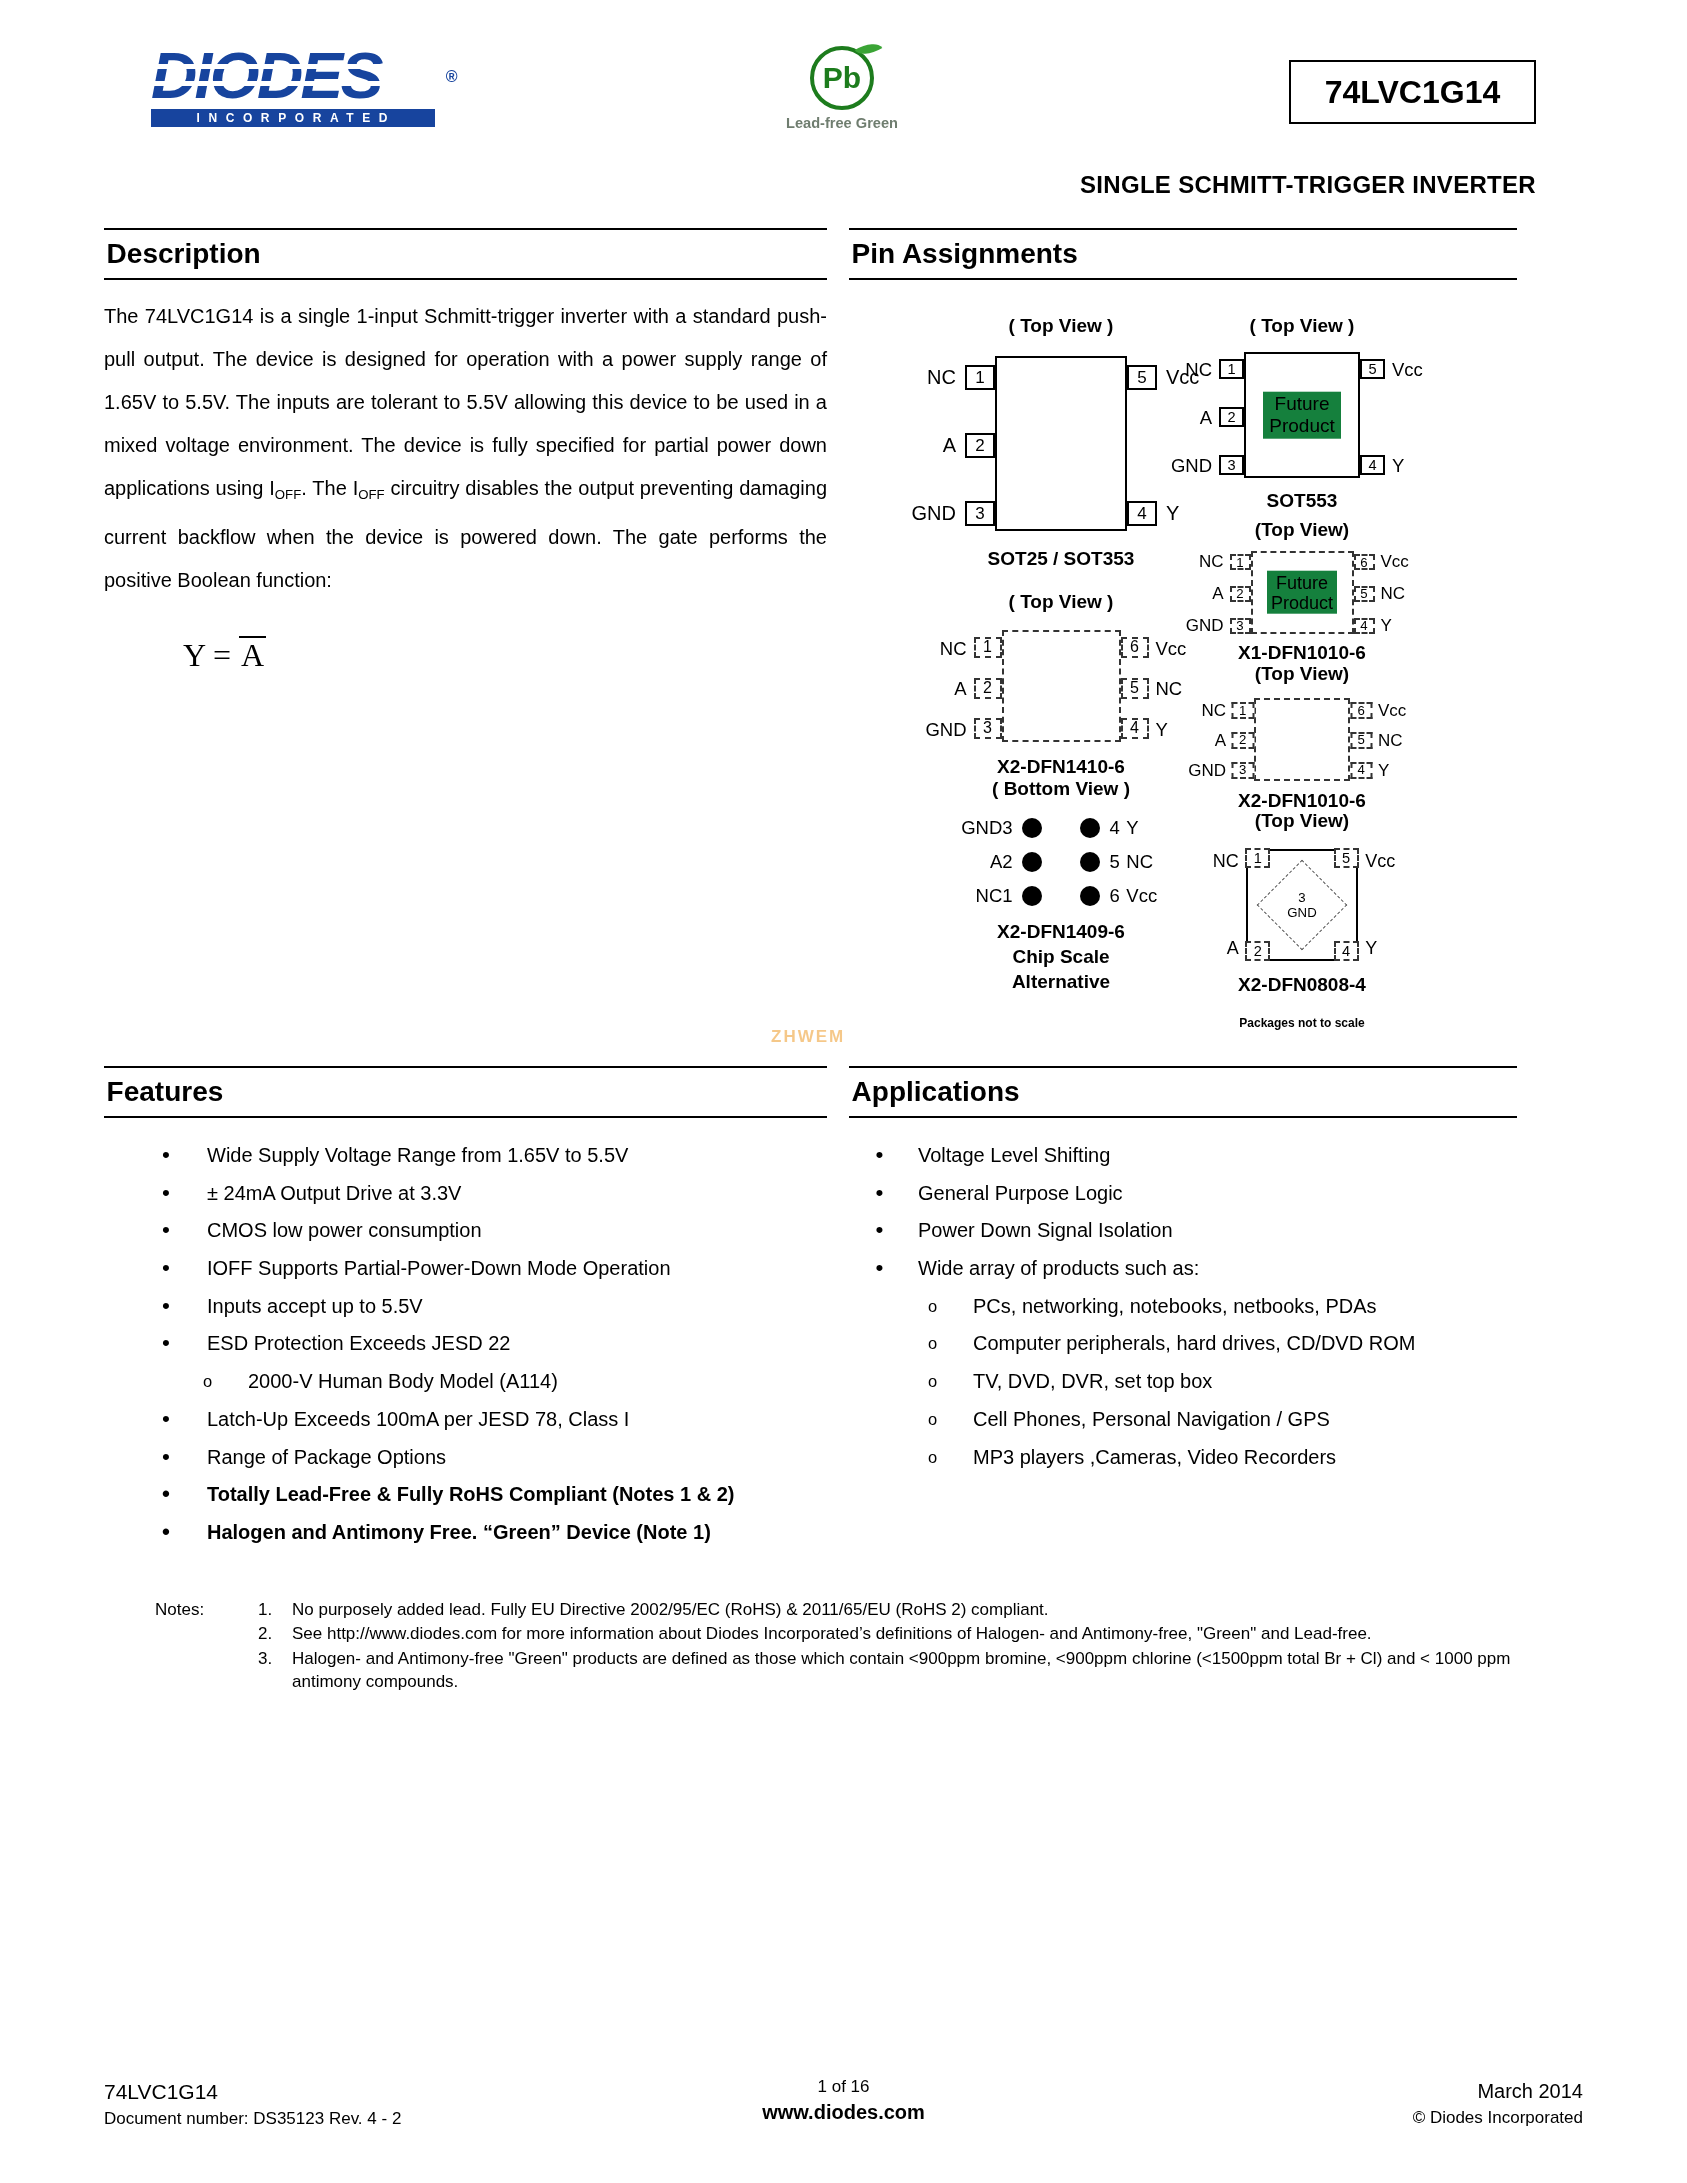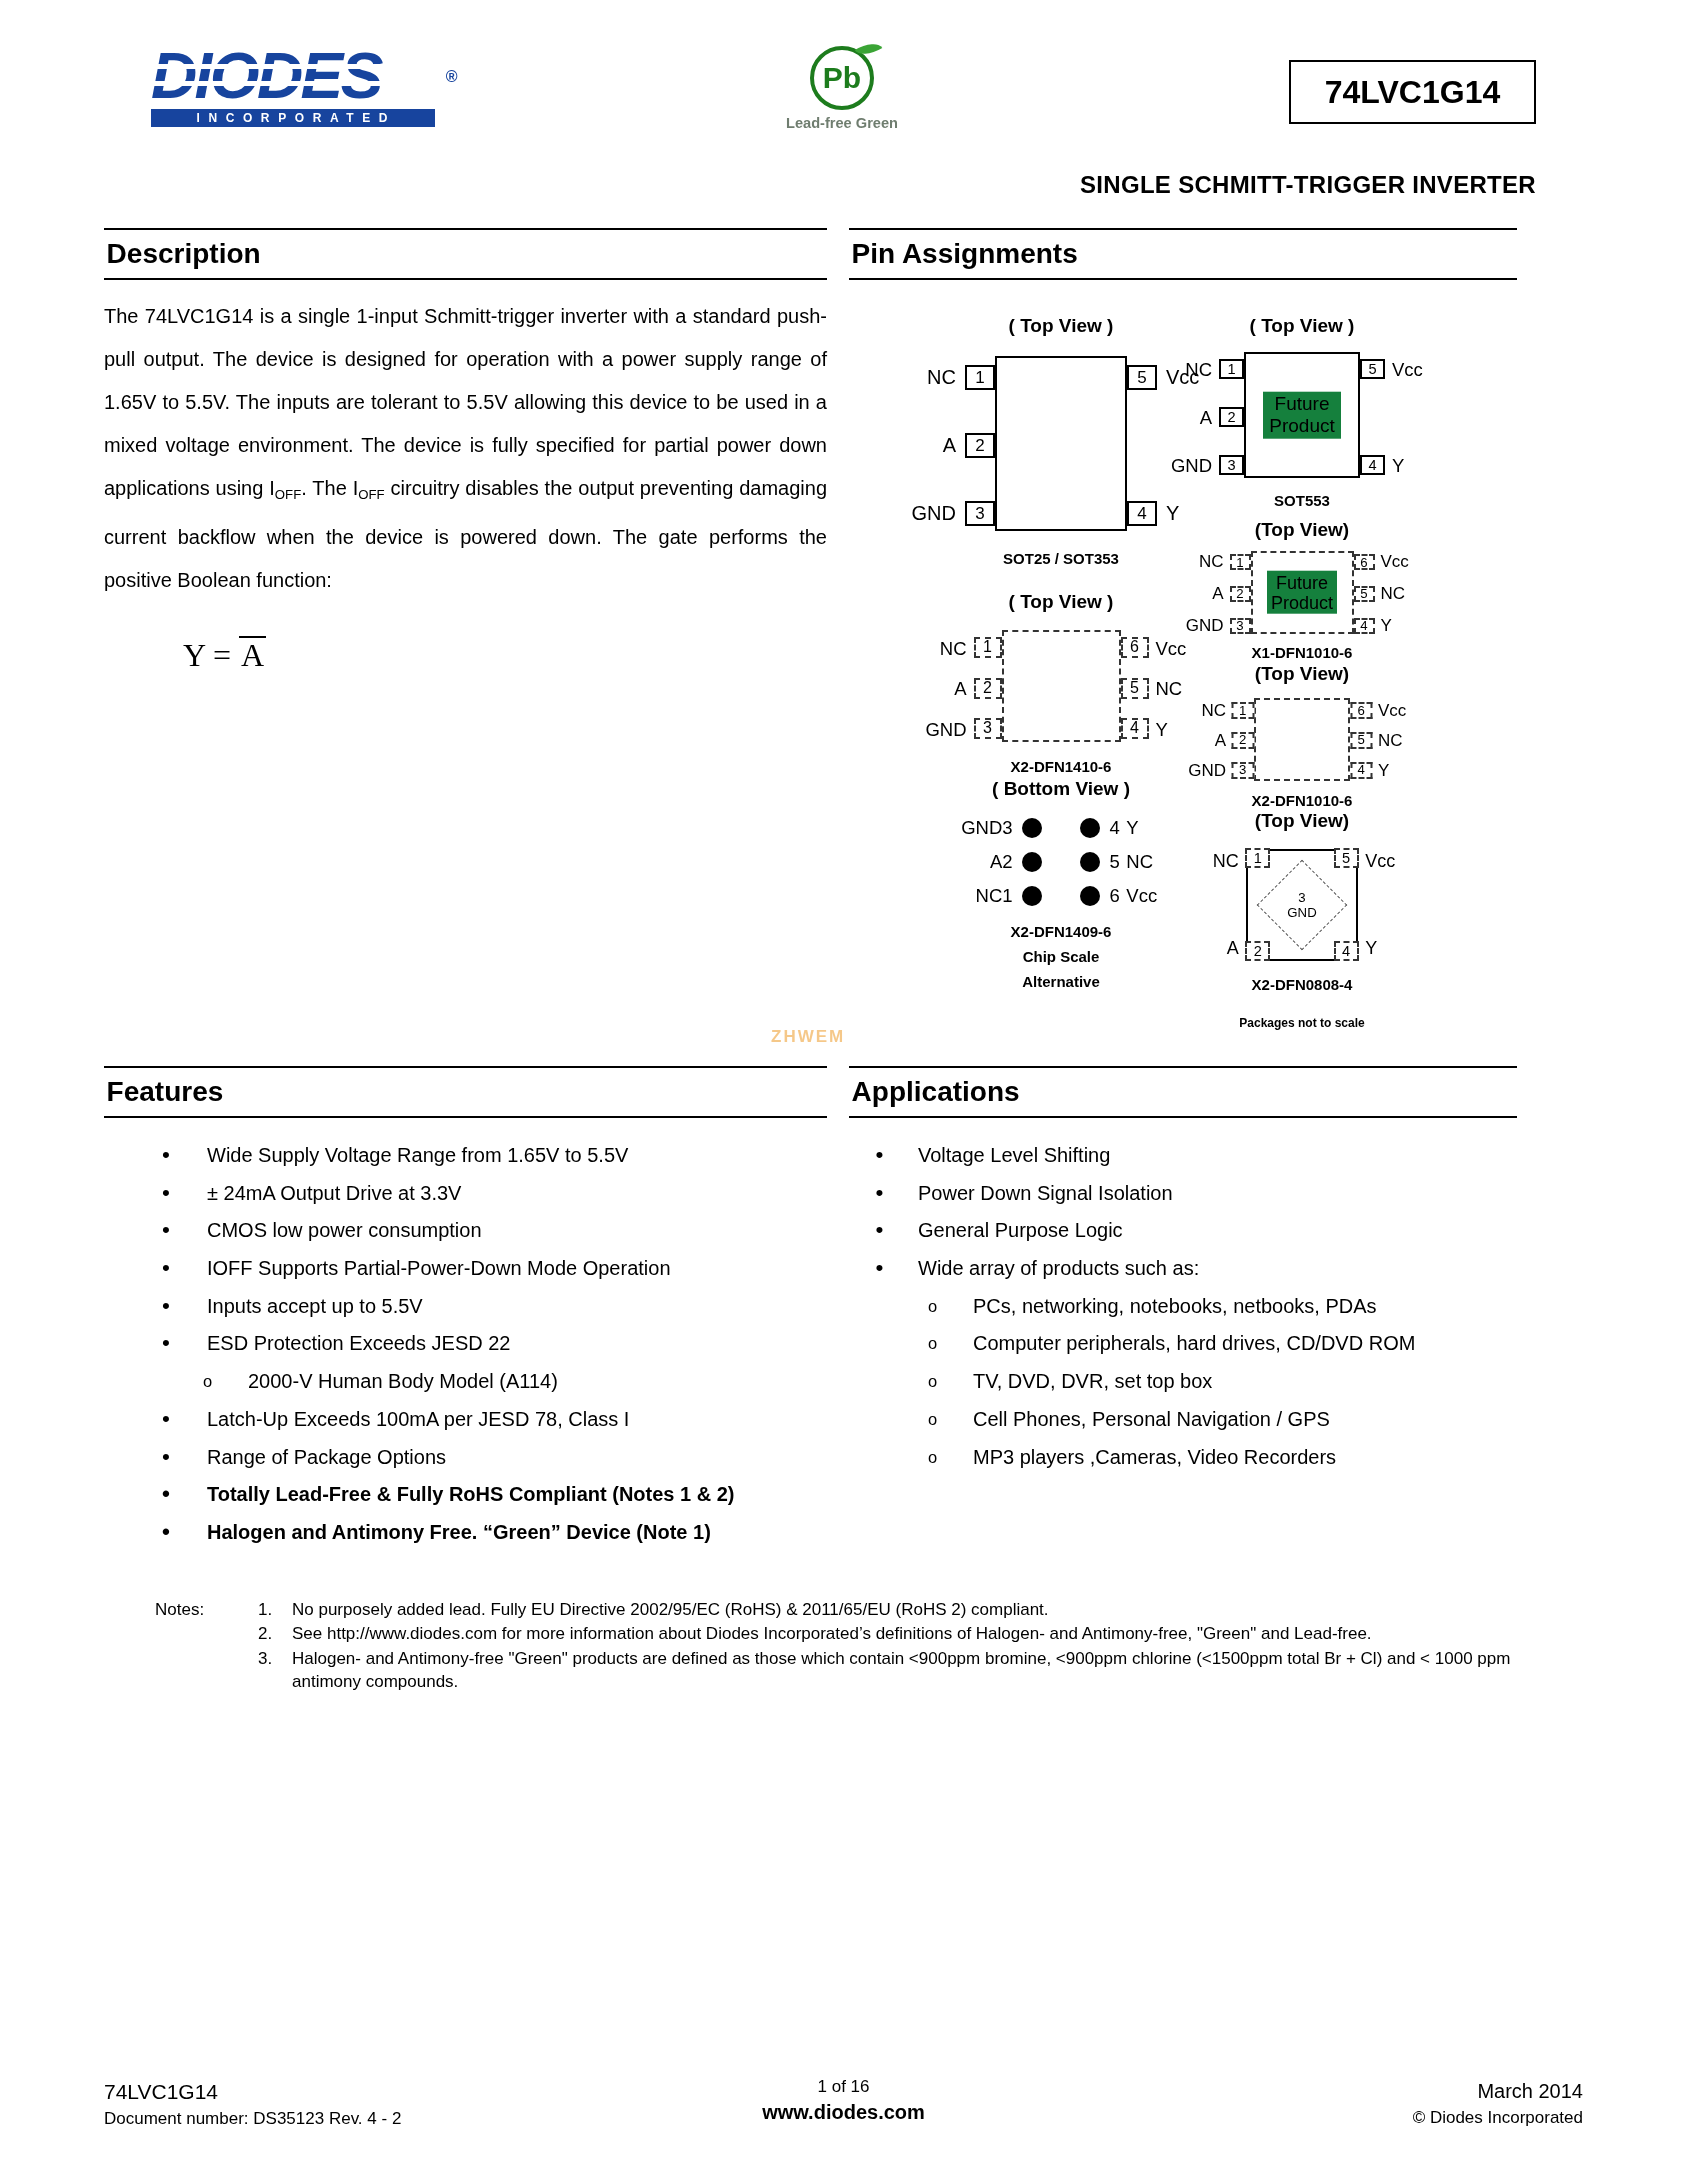--- a/index.html
+++ b/index.html
@@ -54,21 +54,21 @@
   .desc-text { margin-top:14.6px; font-size:20px; line-height:43px; text-align:justify; }
   .isub { font-size:13.2px; vertical-align:-4px; }
   .equation { margin:34px 0 0 79px; font-family:"Liberation Serif", serif; font-size:32px; }
   .equation .ovl { display:inline-block; border-top:2px solid #000; padding:1.3px 2px 0 2px; line-height:1.05; }
 
   
   .pkg { position:absolute; text-align:center; }
   .lhalf { left:53px;  width:318px; }
   .rhalf { left:311px; width:284px; }
   .pkg .view  { font-size:19px; font-weight:bold; line-height:22.5px; }
-  .pkg .pname { font-size:15px; font-weight:bold; line-height:22.5px; }
+  .pkg .pname { font-size:19px; font-weight:bold; line-height:22.5px; }
   .ic { position:relative; margin-left:auto; margin-right:auto; text-align:left; }
   .pin {
     position:absolute; background:#fff; border:2px solid #000;
     display:flex; align-items:center; justify-content:center; line-height:1;
   }
   .pin.d { border-style:dashed; border-color:#333; }
   .pl { left:-2px; transform:translateX(-100%); }
   .pr { right:-2px; transform:translateX(100%); }
   .lab { position:absolute; white-space:nowrap; line-height:21px; }
   .ll { right:100%; } .lr { left:100%; }
@@ -441,22 +441,22 @@
     <li class="b1 bold">Halogen and Antimony Free. “Green” Device (Note 1)</li>
   </ul>
 </section>
 
 <section class="sec sec-apps">
   <div class="rule"></div>
   <h2>Applications</h2>
   <div class="rule"></div>
   <ul class="blist apps">
     <li class="b1">Voltage Level Shifting</li>
+    <li class="b1">General Purpose Logic</li>
     <li class="b1">Power Down Signal Isolation</li>
-    <li class="b1">General Purpose Logic</li>
     <li class="b1">Wide array of products such as:</li>
     <li class="b2">PCs, networking, notebooks, netbooks, PDAs</li>
     <li class="b2">Computer peripherals, hard drives, CD/DVD ROM</li>
     <li class="b2">TV, DVD, DVR, set top box</li>
     <li class="b2">Cell Phones, Personal Navigation / GPS</li>
     <li class="b2">MP3 players ,Cameras, Video Recorders</li>
   </ul>
 </section>
 
 <div class="notes">

